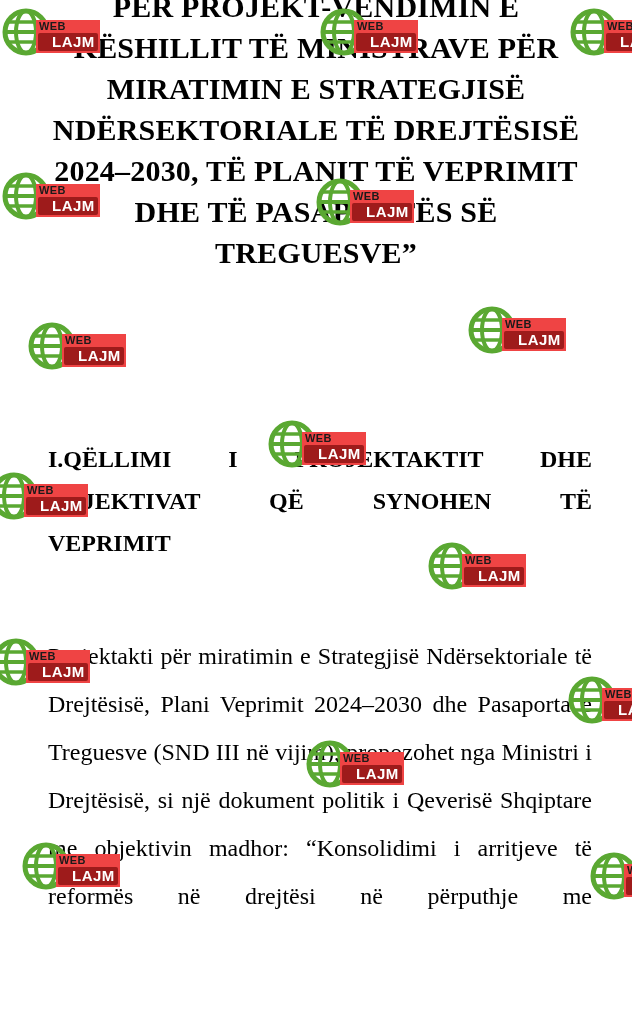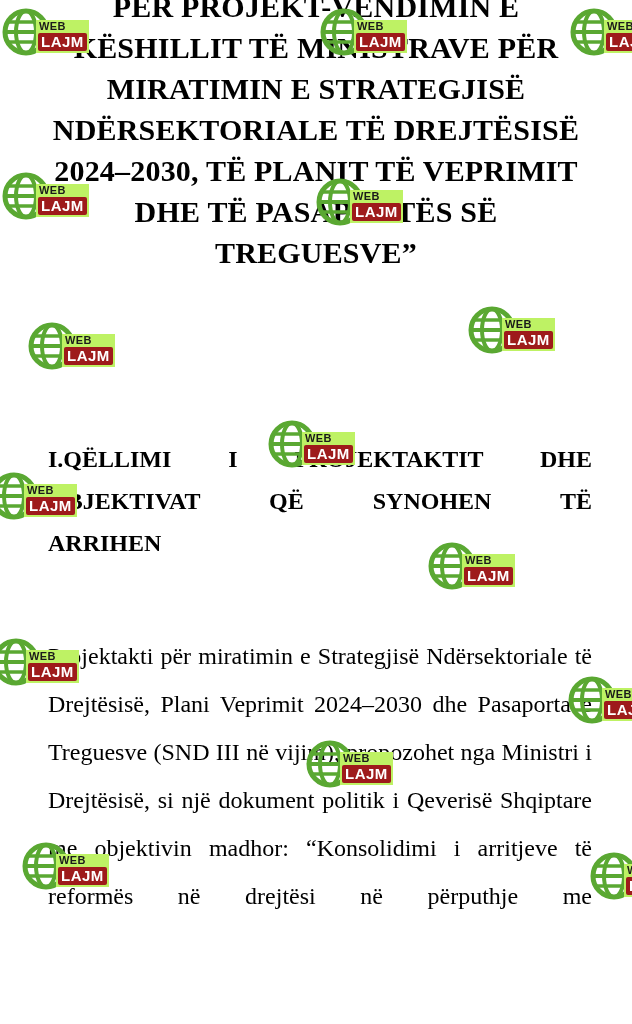--- a/index.html
+++ b/index.html
@@ -79,56 +79,56 @@
     position: absolute;
     left: 0;
     top: 0;
     width: 48px;
     height: 48px;
   }
   .wm .badge {
     position: absolute;
     left: 34px;
     top: 12px;
-    background: #bef264;
+    background: #ef4444;
     padding: 1px 2px 2px 2px;
     line-height: 1;
     font-family: "Liberation Sans", sans-serif;
   }
   .wm .badge .web {
     display: block;
     font-size: 11px;
     font-weight: bold;
     color: #1a1a1a;
     letter-spacing: 0.4px;
     padding-left: 1px;
   }
   .wm .badge .lajm {
     display: block;
     background: #9e1b1b;
     color: #ffffff;
     font-size: 15px;
     font-weight: bold;
     letter-spacing: 0.5px;
-    padding: 1px 3px 2px 3px;
+    padding: 1px 3px 2px 14px;
     border-radius: 2px;
     margin-top: 1px;
     text-align: center;
   }
 </style>
 </head>
 <body>
 
 <div id="page">
 
   <div class="doc-title">PËR PROJEKT-VENDIMIN E KËSHILLIT TË MINISTRAVE PËR MIRATIMIN E STRATEGJISË NDËRSEKTORIALE TË DREJTËSISË 2024–2030, TË PLANIT TË VEPRIMIT DHE TË PASAPORTËS SË TREGUESVE”</div>
 
   <div class="section-heading">
     <span class="just">I.QËLLIMI I PROJEKTAKTIT DHE OBJEKTIVAT QË SYNOHEN TË</span>
-    <span>ARRIHEN</span>
+    <span>VEPRIMIT</span>
   </div>
 
   <div class="body-par">
     <span>Projektakti për miratimin e Strategjisë Ndërsektoriale të Drejtësisë, Plani Veprimit 2024–2030 dhe Pasaporta e Treguesve (SND III në vijim), propozohet nga Ministri i Drejtësisë, si një dokument politik i Qeverisë Shqiptare me objektivin madhor: “Konsolidimi i arritjeve të reformës në drejtësi në përputhje me</span>
   </div>
 
   <div id="watermarks">
       <div class="wm" style="left: 2px; top: 8px;">
         <svg class="globe" viewBox="0 0 48 48">
           <circle cx="24" cy="24" r="21" fill="none" stroke="#5aa832" stroke-width="5"></circle>

